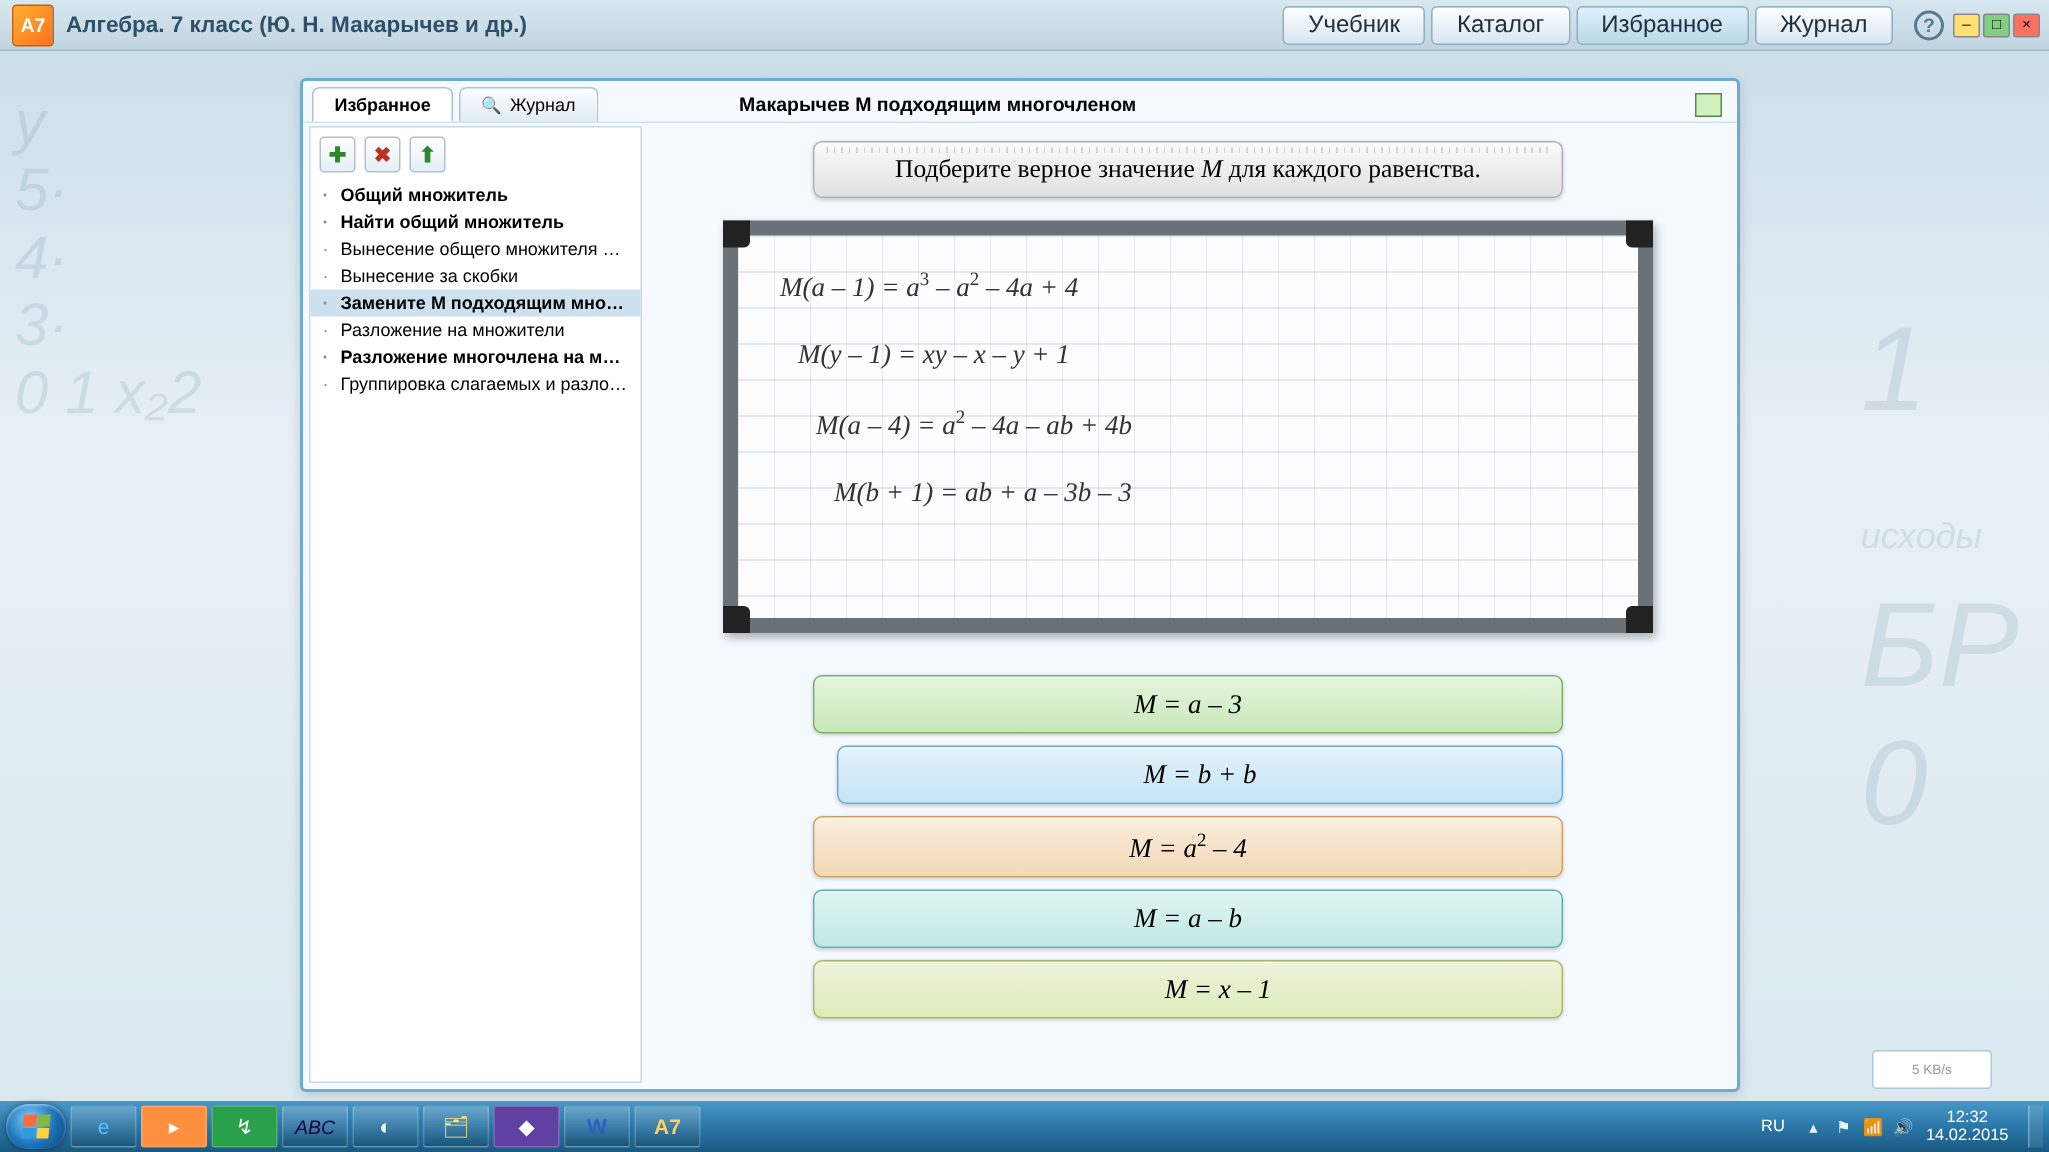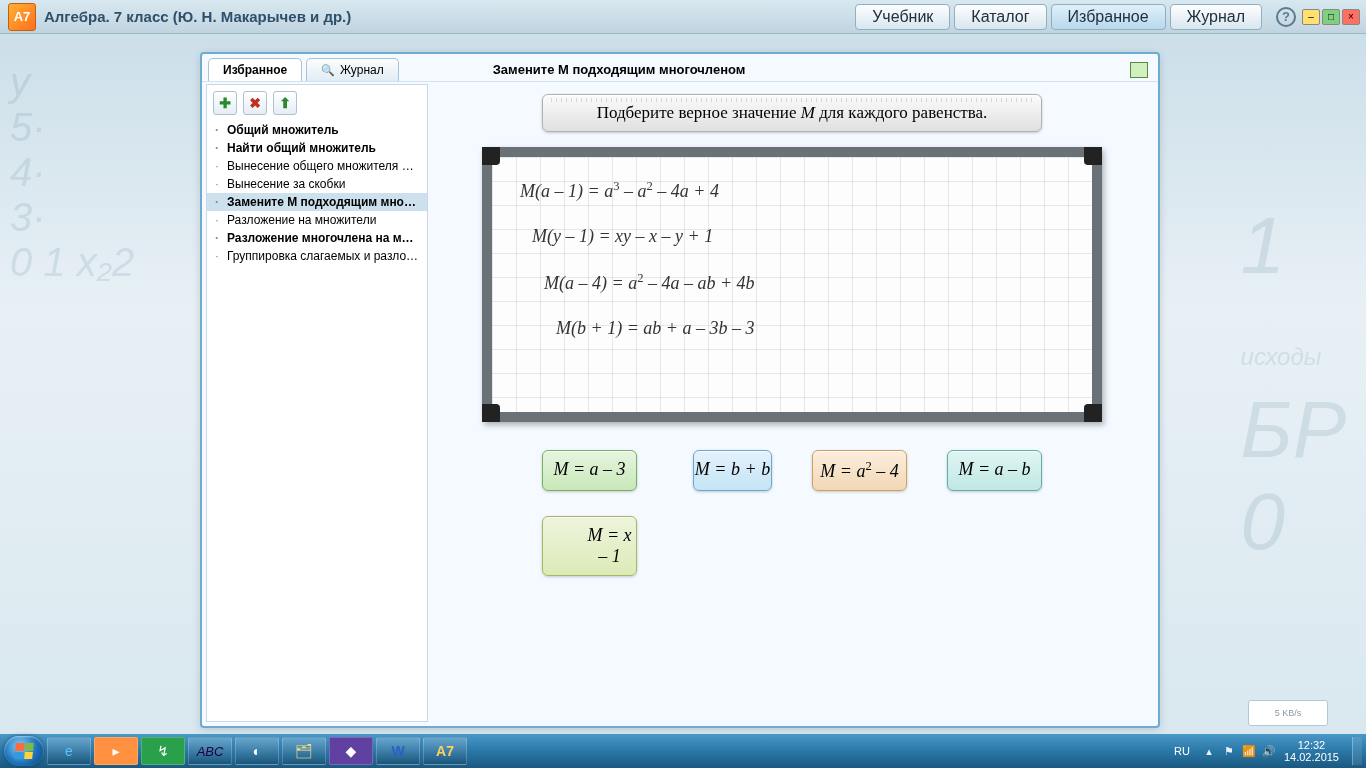--- a/index.html
+++ b/index.html
@@ -136,21 +136,21 @@
 .wb-corner { position:absolute; width:18px; height:18px; background:#222; }
 .wb-corner.tl { top:-10px; left:-10px; border-radius:0 0 4px 0;}
 .wb-corner.tr { top:-10px; right:-10px; border-radius:0 0 0 4px;}
 .wb-corner.bl { bottom:-10px; left:-10px; border-radius:0 4px 0 0;}
 .wb-corner.br { bottom:-10px; right:-10px; border-radius:4px 0 0 0;}
 .equation { margin: 4px 0 24px 0; }
 .equation sup { font-size:0.7em; font-style:normal; }
 
 .answers {
   margin: 28px auto 0 auto; width: 500px;
-  display:grid; grid-template-columns: 1fr 1fr 1fr 1fr; gap: 25px 40px;
+  display:grid; grid-template-columns: 1fr; gap: 8px 40px;
 }
 .answer-btn {
   padding: 8px 0; text-align:center;
   font-family:'Times New Roman', serif; font-size:18px; font-style:italic;
   border-radius:6px; cursor:pointer;
   box-shadow: inset 0 1px 0 rgba(255,255,255,0.6), 0 1px 3px rgba(0,0,0,0.2);
 }
 .answer-btn sup { font-size:0.7em; font-style:normal; }
 .ans-green  { background: linear-gradient(to bottom,#e6f5df,#c8e8b8); border:1px solid #7ab060; }
 .ans-blue   { background: linear-gradient(to bottom,#e4f2fb,#c4e4f5); border:1px solid #6aa8d0;margin-left:16px; }
@@ -224,21 +224,21 @@
 <div class="main-panel">
 
   <div class="panel-tabs">
     <div class="panel-tab active">
       <span>Избранное</span>
     </div>
     <div class="panel-tab">
       <span class="mag">🔍</span>
       <span>Журнал</span>
     </div>
-    <div class="panel-topic">Замените M подходящим многочленом</div>
+    <div class="panel-topic">Макарычев M подходящим многочленом</div>
     <div class="fullscreen-icon"></div>
   </div>
 
   <div class="sidebar">
     <div class="sidebar-tools">
       <div class="tool-btn tool-add">✚</div>
       <div class="tool-btn tool-del">✖</div>
       <div class="tool-btn tool-up">⬆</div>
     </div>
     <div class="sidebar-list" id="sidebar-list">

